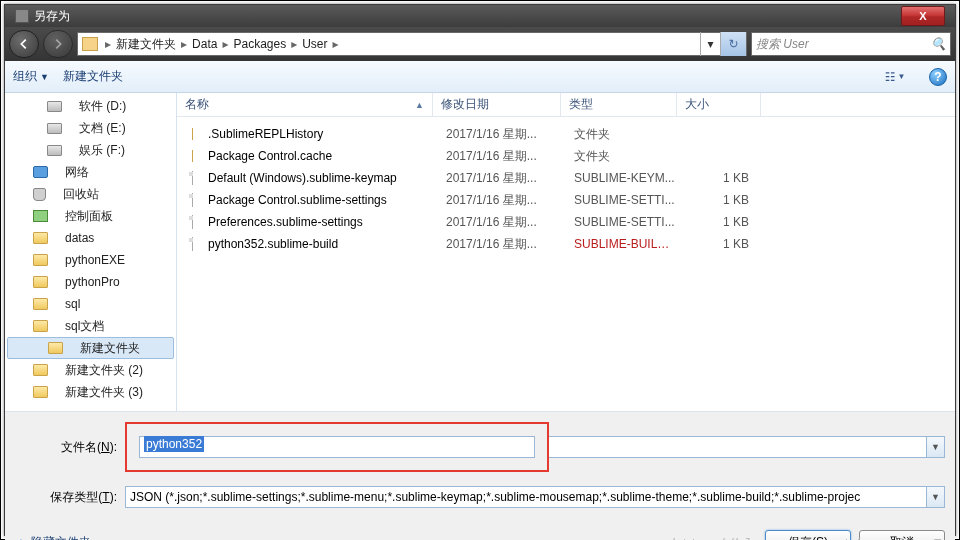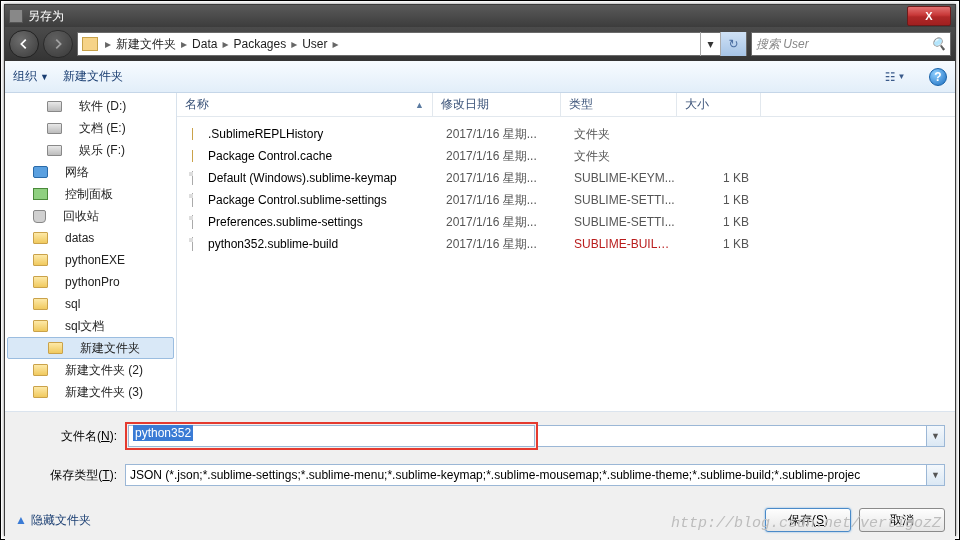--- a/index.html
+++ b/index.html
@@ -1,19 +1,19 @@
 <!DOCTYPE html>
 <html><head>
 <meta charset="utf-8">
 <style>
 * { box-sizing: border-box; margin: 0; padding: 0; font-family: "Microsoft YaHei", "Segoe UI", Tahoma, sans-serif; font-size: 12px; }
 body { background: #000; width: 960px; height: 540px; overflow: hidden; }
 .outer { border: 1px solid #000; width: 960px; height: 540px; background: #fff; }
 .window { width: 952px; height: 532px; margin: 3px; border: 1px solid #3b3b3b; background: #fff; box-shadow: 0 0 3px rgba(0,0,0,.5); }
-.titlebar { height: 22px; background: linear-gradient(#5a5a5a,#3c3c3c); color: #fff; display: flex; align-items: center; padding: 0 4px; }
+.titlebar { height: 22px; background: linear-gradient(#5a5a5a,#3c3c3c); color: #fff; display: flex; align-items: center; padding: 0 10px; }
 .titlebar .tb-icon { width: 14px; height: 14px; background: #888; margin-right: 5px; border: 1px solid #555; }
 .titlebar .tb-title { flex: 1; font-size: 12px; }
 .close-btn { width: 44px; height: 20px; background: linear-gradient(#e27070,#c83838 45%,#b02828 55%,#a02020); border: 1px solid #6e1a1a; border-radius: 2px; display:flex; align-items:center; justify-content:center; color:#fff; font-weight:bold; font-size:11px; }
 .navbar { height: 34px; background: linear-gradient(#4b4b4b,#343434); display: flex; align-items: center; padding: 0 4px; gap:4px; }
 .nav-btn { width: 30px; height: 28px; border-radius:14px; background: radial-gradient(circle at 40% 35%, #6d6d6d,#3a3a3a); border:1px solid #222; display:flex; align-items:center; justify-content:center; color:#e8e8e8; }
 .nav-btn.fwd { opacity:.7; }
 .nav-btn svg { width:14px; height:14px; }
 .breadcrumb { flex: 1; height: 24px; background: #fff; border: 1px solid #6a6a6a; display: flex; align-items: center; padding-left: 4px; }
 .bc-icon { width: 16px; height: 14px; background: #f6d388; border:1px solid #c7a24a; margin-right:4px; }
 .bc-sep { color:#666; margin: 0 3px; }
@@ -52,21 +52,21 @@
 .fl-row { height:22px; display:flex; align-items:center; }
 .fl-row .c { padding-left:15px; overflow:hidden; text-overflow:ellipsis; white-space:nowrap; }
 .fl-row .ic { width:16px; display:flex; justify-content:center; }
 .doc-ic { width:12px; height:14px; background:#fff; border:1px solid #aaa; position:relative; }
 .doc-ic::after { content:""; position:absolute; top:0; right:0; width:4px; height:4px; background:#ddd; }
 .folder-ic2 { width:15px; height:12px; background:linear-gradient(#fde9a8,#f0c95e); border:1px solid #caa24a; }
 .bottom { border-top:1px solid #dbe4ee; padding: 6px 10px 10px; background:#f0f0f0; }
 .form-row { display:flex; align-items:center; margin: 4px 0 14px; }
 .form-row .lbl { width: 110px; text-align:right; padding-right:8px; }
 .form-row .lbl u { text-decoration:underline; }
-.fname-wrap { flex:1; display:flex; border:2px solid #e53a2f; padding:1px;align-items:flex-end; }
+.fname-wrap { flex:1; display:flex; border:2px solid #e53a2f; padding:12px;align-items:flex-end; }
 .fname-input { flex:1; height:22px; border:1px solid #9bb7d6; background:#fff; padding:0 4px; }
 .fname-input .sel { background:#3a7bd5; color:#fff; padding:1px 2px; }
 .fname-drop { width:18px; height:22px; border:1px solid #9bb7d6; border-left:0; background:linear-gradient(#f4f8fc,#dbe8f4); display:flex; align-items:center; justify-content:center; font-size:9px; color:#555; }
 .filetype { flex:1; height:22px; border:1px solid #9bb7d6; background:#fff; display:flex; align-items:center; padding:1px 4px; overflow:hidden; white-space:nowrap; }
 .filetype-drop { width:18px; height:22px; border:1px solid #9bb7d6; border-left:0; background:linear-gradient(#f4f8fc,#dbe8f4); display:flex; align-items:center; justify-content:center; font-size:9px; color:#555; }
 .action-row { display:flex; align-items:center; margin-top: 8px; }
 .hide-folders { display:flex; align-items:center; gap:4px; color:#1a3e72; }
 .hide-folders .chev-ic { color:#3a7bd5; }
 .action-row .spacer { flex:1; }
 .dlg-btn { width:86px; height:24px; background:linear-gradient(#fefefe,#e6e6e6); border:1px solid #8a8a8a; border-radius:3px; margin-left:8px; display:flex; align-items:center; justify-content:center; }
@@ -136,26 +136,26 @@
           </div>
           <div class="side-item indent2">
             <div class="drive-ic"></div>
             <span>娱乐 (F:)</span>
           </div>
           <div class="side-item">
             <div class="net-ic"></div>
             <span>网络</span>
           </div>
           <div class="side-item">
+            <div class="bin-ic"></div>
+            <span>回收站</span>
+          </div>
+          <div class="side-item">
             <div class="cp-ic"></div>
             <span>控制面板</span>
-          </div>
-          <div class="side-item">
-            <div class="bin-ic"></div>
-            <span>回收站</span>
           </div>
           <div class="side-item">
             <div class="folder-ic"></div>
             <span>datas</span>
           </div>
           <div class="side-item">
             <div class="folder-ic"></div>
             <span>pythonEXE</span>
           </div>
           <div class="side-item">

